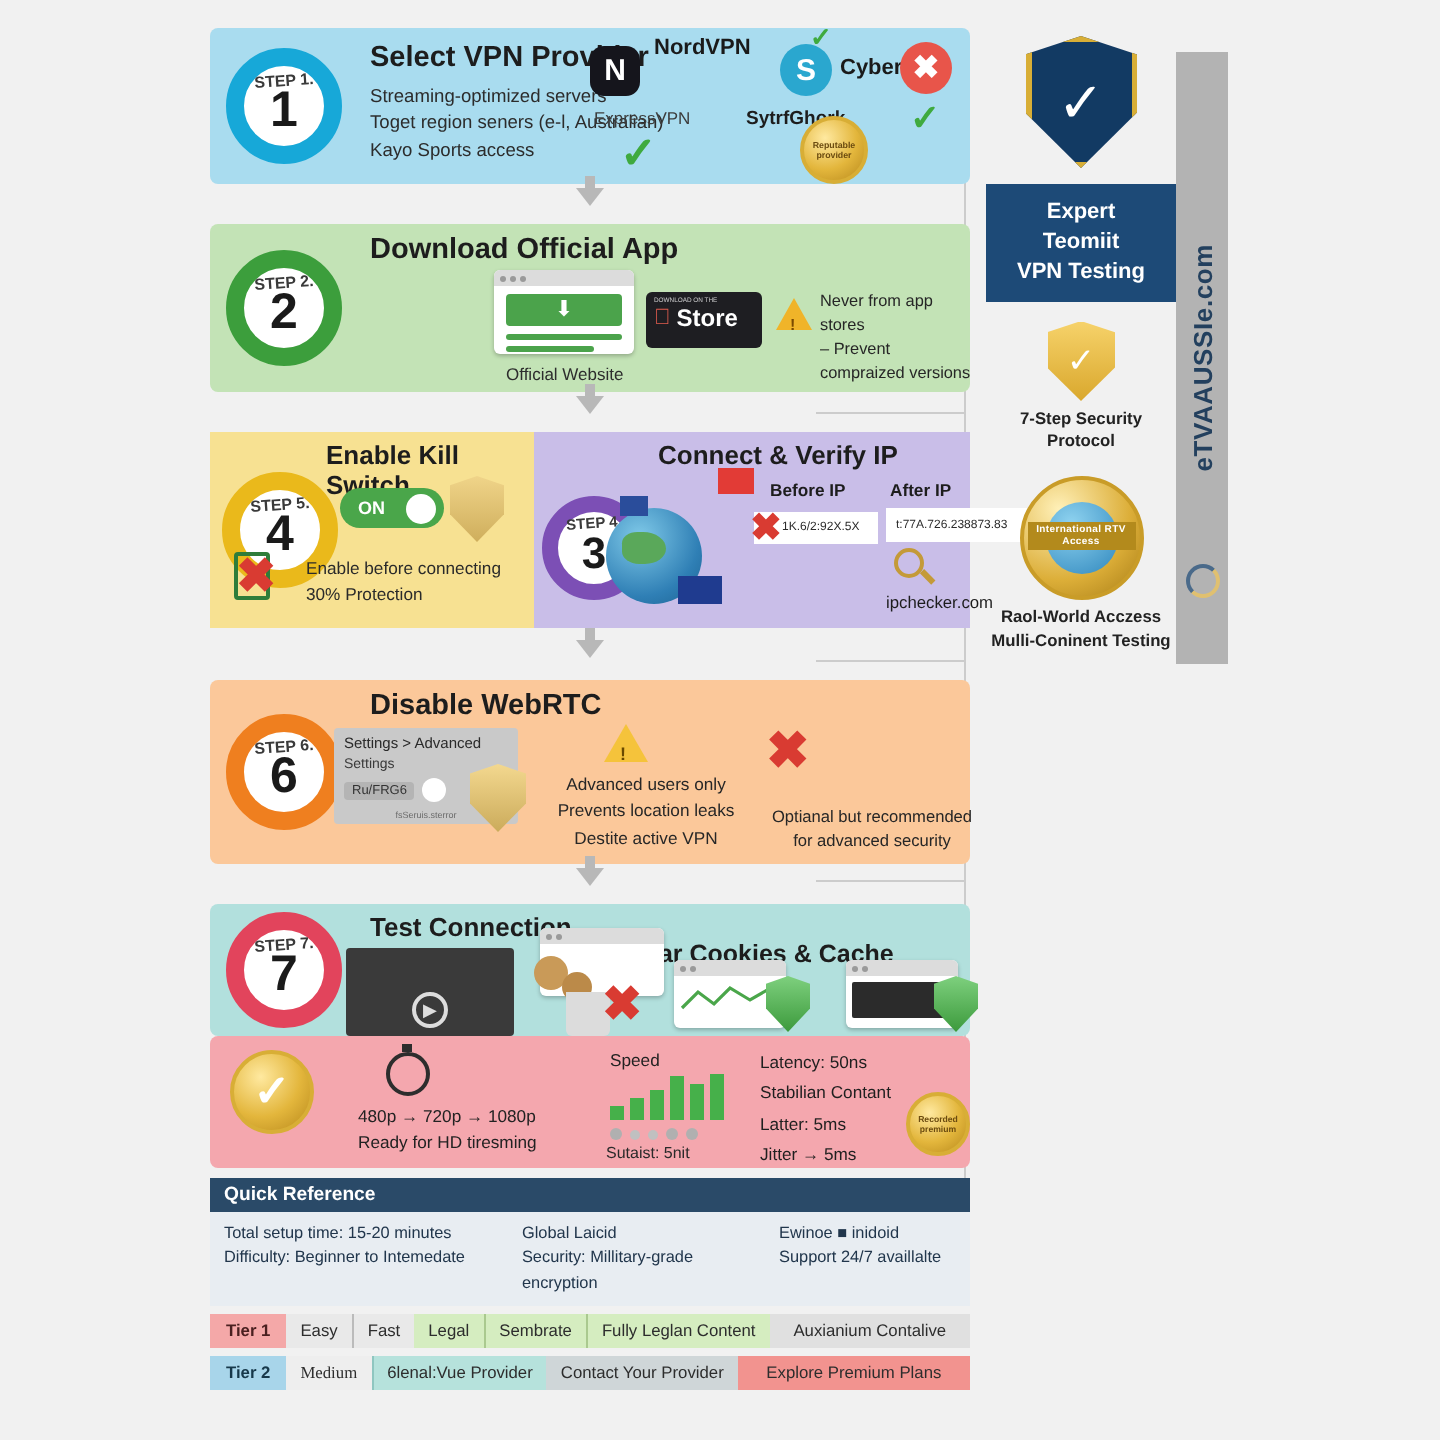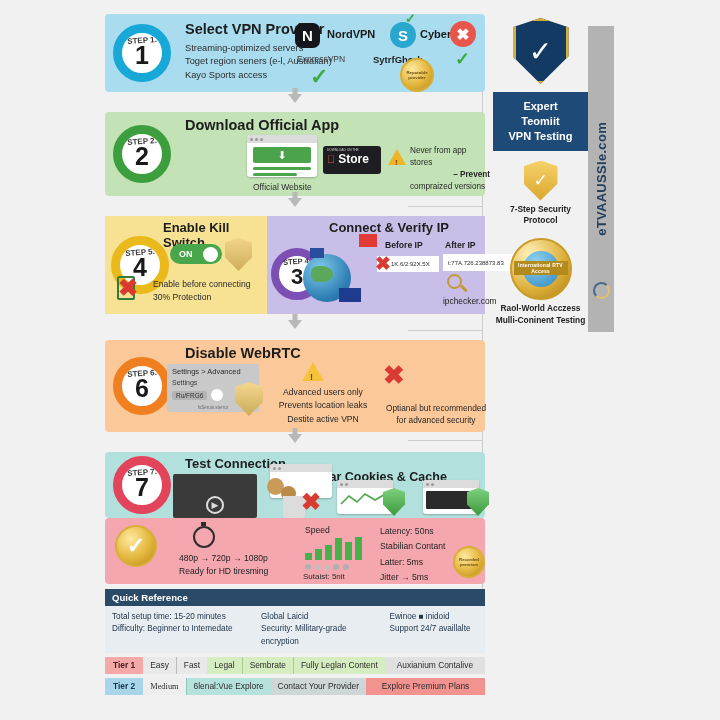--- a/index.html
+++ b/index.html
@@ -175,21 +175,21 @@
         <div class="step-sub" style="margin-top:5px;">
           <div>Streaming-optimized servers</div>
           <div>Toget region seners (e-l, Australian)</div>
           <div>Kayo Sports access</div>
         </div>
       </div>
 
       <div style="position:absolute; left:190px; top:9px; width:25px; height:25px; border-radius:7px; background:#15151c; color:#fff; font-weight:bold; font-size:15px; display:flex; align-items:center; justify-content:center;">
         <span>N</span>
       </div>
-      <div style="position:absolute; left:222px; top:14px; font-size:11px; font-weight:600; color:#1a1a1a;">NordVPN</div>
+      <div style="position:absolute; left:222px; top:4px; font-size:11px; font-weight:600; color:#1a1a1a;">NordVPN</div>
       <div style="position:absolute; left:192px; top:40px; font-size:8.5px; color:#3c3c3c;">ExpressVPN</div>
       <div class="check" style="position:absolute; left:205px; top:52px;">✓</div>
 
       <div style="position:absolute; left:285px; top:8px; width:26px; height:26px; border-radius:50%; background:#2aa7cf; color:#fff; font-weight:bold; font-size:15px; display:flex; align-items:center; justify-content:center;">
         <span>S</span>
       </div>
       <div style="position:absolute; left:315px; top:14px; font-size:11px; font-weight:600; color:#1a1a1a;">CyberVPk</div>
       <div style="position:absolute; left:268px; top:40px; font-size:9.5px; font-weight:bold; color:#1d1d1d;">SytrfGhork</div>
       <div class="check" style="position:absolute; left:300px; top:-2px; font-size:13px;">✓</div>
 
@@ -232,21 +232,21 @@
           <span style="color:#e05c4e; font-size:11px;"></span>
           <span style="font-size:12px; font-weight:bold;">Store</span>
         </div>
       </div>
 
       <div style="position:absolute; left:283px; top:37px; width:0; height:0; border-left:9px solid transparent; border-right:9px solid transparent; border-bottom:16px solid #f0b429;"></div>
       <div style="position:absolute; left:290px; top:46px; font-size:8px; font-weight:bold; color:#7a4a00;">!</div>
 
       <div style="position:absolute; left:305px; top:33px; width:80px; font-size:8.2px; color:#262626; line-height:1.45; text-align:left;">
         <div>Never from app stores</div>
-        <div style="text-align:right;font-weight:bold;">– Prevent</div>
+        <div style="text-align:left;">– Prevent</div>
         <div>compraized versions</div>
       </div>
     </div>
 
     <div class="arrow-down"></div>
 
     <div class="step-band" style="height:98px; background:transparent;">
 
       <div style="position:absolute; left:0; top:0; width:162px; height:98px; background:#f7e192;">
         <div class="step-circle" style="border-color:#eab91b; left:6px;">
@@ -454,21 +454,21 @@
         <div class="tier-seg" style="background:#e9e9e9; border-left:1px solid #bbb;">Fast</div>
         <div class="tier-seg" style="background:#d5edc0;">Legal</div>
         <div class="tier-seg" style="background:#d5edc0; border-left:1px solid #aac98f;">Sembrate</div>
         <div class="tier-seg" style="background:#d5edc0; border-left:1px solid #aac98f;">Fully Leglan Content</div>
         <div class="tier-seg" style="background:#e0e0e0; flex:1;">Auxianium Contalive</div>
       </div>
 
       <div class="tier-row">
         <div class="tier-tag" style="background:#a8d5ea; color:#17384a;">Tier 2</div>
         <div class="tier-seg" style="background:#eeeeee;font-family:Liberation Serif, serif;">Medium</div>
-        <div class="tier-seg" style="background:#b6e2dc; border-left:1px solid #8fc6c0;">6lenal:Vue Explore</div>
+        <div class="tier-seg" style="background:#b6e2dc; border-left:1px solid #8fc6c0;">6lenal:Vue Provider</div>
         <div class="tier-seg" style="background:#cfd6d8;">Contact Your Provider</div>
         <div class="tier-seg" style="background:#f2938f; flex:1;">Explore Premium Plans</div>
       </div>
     </div>
   </div>
 
   <div class="rail">
     <div class="shield-big">✓</div>
     <div class="rail-card">
       <div>Expert</div>

